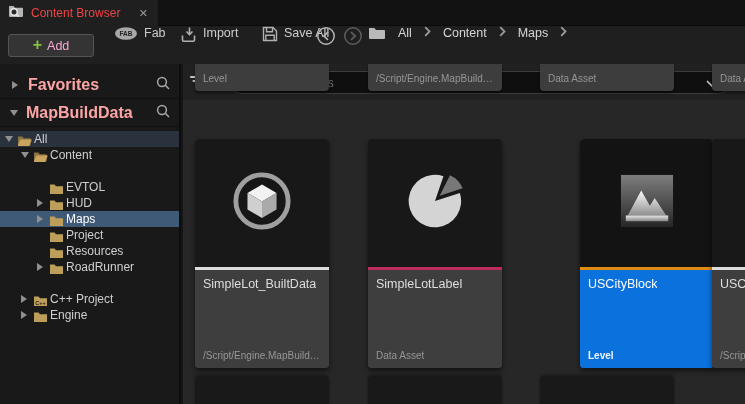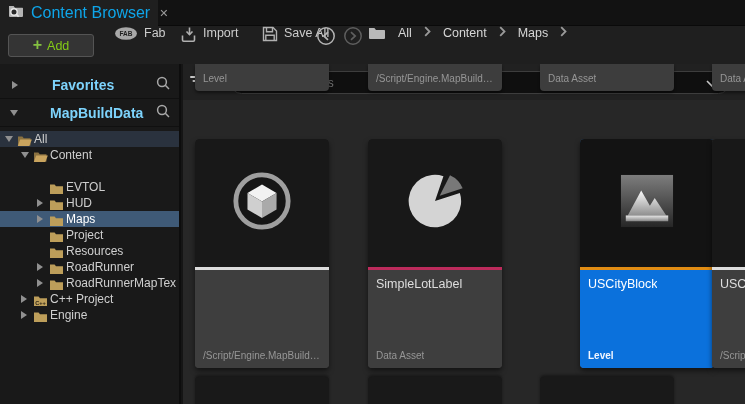--- a/index.html
+++ b/index.html
@@ -4,39 +4,39 @@
 <style>
   * { margin:0; padding:0; box-sizing:border-box; }
   html,body { width:745px; height:404px; overflow:hidden; background:#151515;
               font-family:"Liberation Sans", sans-serif; -webkit-font-smoothing:antialiased; }
   .app { position:relative; width:745px; height:404px; background:#151515; }
 
   
   .tabbar { position:absolute; left:0; top:0; width:745px; height:26px; background:#121212; border-bottom:1px solid #0a0a0a; }
   .tab { position:absolute; left:0; top:0; width:158px; height:26px; background:#1f1f1f;
          display:flex; align-items:center; gap:7px; padding:0 8px; }
-  .tab-title { font-size:16px; color:#0ea5e9; flex:1; white-space:nowrap; }
+  .tab-title { font-size:12px; color:#ef4444; flex:1; white-space:nowrap; }
   .tab-close { color:#9a9a9a; font-size:11px; cursor:pointer; padding:0 2px; }
 
   
   .toolbar { position:absolute; left:0; top:26px; width:745px; height:38px; background:#1f1f1f;
              display:flex; align-items:center; }
   .add-btn { position:absolute; left:8px; top:8px; width:86px; height:23px; background:#343434;
              border:1px solid #545454; border-radius:3px; display:flex; align-items:center; justify-content:center; gap:5px; }
   .add-plus { color:#84c141; font-size:16px; font-weight:700; line-height:1; margin-top:-2px; }
-  .add-label { color:#84cc16; font-size:12.5px; }
+  .add-label { color:#f9a8d4; font-size:12.5px; }
   .tool-item { display:flex; align-items:flex-start; gap:6px; position:absolute; top:0; height:38px; }
   .tool-label { color:#cdcdcd; font-size:12.5px; white-space:nowrap; }
   .crumb { color:#d6d6d6; font-size:12.5px; white-space:nowrap; }
   .chev-sep { display:flex; align-items:center; }
 
   
   .sidebar { position:absolute; left:0; top:64px; width:181px; height:340px; background:#191919; border-right:2px solid #0d0d0d; overflow:hidden; }
   .side-header { position:absolute; left:0; width:181px; height:27px; display:flex; align-items:center; border-bottom:1px solid #101010; }
-  .side-header .hlabel { font-size:14px; font-weight:700; color:#7dd3fc; flex:1; white-space:nowrap;margin-left:24px; }
+  .side-header .hlabel { font-size:16px; font-weight:700; color:#fca5a5; flex:1; white-space:nowrap; }
   .arr { width:0; height:0; display:inline-block; }
   .arr-r { border-left:6px solid #909090; border-top:4.5px solid transparent; border-bottom:4.5px solid transparent; }
   .arr-d { border-top:6px solid #909090; border-left:4.5px solid transparent; border-right:4.5px solid transparent; }
   .mag { margin-right:10px; }
   .trow { position:absolute; left:0; width:181px; height:16px; display:flex; align-items:center; white-space:nowrap; overflow:hidden; }
   .trow .tlabel { font-size:12px; color:#cfcfcf; margin-left:4px; }
   .trow.path { background:#2a323e; }
   .trow.sel { background:#3f5a77; }
   .trow.sel .tlabel { color:#ffffff; }
   .tr-arrow { position:absolute; }
@@ -259,29 +259,20 @@
     </div>
     <div class="trow" style="top:195px">
       <span class="arr arr-r tr-arrow" style="left:37px"></span>
       <span class="tr-fold" style="left:49px;top:2px">
         <svg width="15" height="12" viewBox="0 0 15 12">
             <path d="M1 1.5 h4.6 l1.4 1.8 H14 V11 H1 Z" fill="#bd9e5a"></path>
           </svg>
       </span>
       <span class="tlabel" style="margin-left:66px">RoadRunner</span>
     </div>
-    <div class="trow" style="top:211px">
-      <span class="arr arr-r tr-arrow" style="left:37px"></span>
-      <span class="tr-fold" style="left:49px;top:2px">
-        <svg width="15" height="12" viewBox="0 0 15 12">
-            <path d="M1 1.5 h4.6 l1.4 1.8 H14 V11 H1 Z" fill="#bd9e5a"></path>
-          </svg>
-      </span>
-      <span class="tlabel" style="margin-left:66px">RoadRunnerMapTex</span>
-    </div>
     <div class="trow" style="top:227px">
       <span class="arr arr-r tr-arrow" style="left:21px"></span>
       <span class="tr-fold" style="left:33px;top:2px">
         <svg width="15" height="12" viewBox="0 0 15 12">
             <path d="M1 1.5 h4.6 l1.4 1.8 H14 V11 H1 Z" fill="#bd9e5a"></path>
             <text x="7.5" y="9.6" text-anchor="middle" font-size="5.6" font-weight="bold" fill="#2c2416" font-family="Liberation Sans,sans-serif">C++</text>
           </svg>
       </span>
       <span class="tlabel" style="margin-left:50px">C++ Project</span>
     </div>
@@ -347,20 +338,21 @@
           <svg width="62" height="62" viewBox="0 0 64 64">
             <circle cx="32" cy="32" r="27" fill="#161616" stroke="#9f9f9f" stroke-width="5"></circle>
             <polygon points="32,15 47,23.7 32,32.4 17,23.7" fill="#f2f2f2"></polygon>
             <polygon points="17,23.7 32,32.4 32,49.5 17,40.8" fill="#cfcfcf"></polygon>
             <polygon points="47,23.7 32,32.4 32,49.5 47,40.8" fill="#aaaaaa"></polygon>
           </svg>
         </span>
       </div>
       <div class="accent" style="background: rgb(220, 220, 220);"></div>
       <div class="meta">
+        <div class="aname">SimpleLot_BuiltData</div>
         <div class="atype">/Script/Engine.MapBuildDataR...</div>
       </div>
     </div>
 
     <div class="tile" style="left:185px">
       <div class="thumb">
         <span>
           <svg width="60" height="60" viewBox="0 0 64 64">
             <path d="M32,32 L41,5.6 A28,28 0 1 0 58.5,23.4 Z" fill="#d4d4d4"></path>
             <path d="M37,26.5 L48,4.5 A26,26 0 0 1 61.5,18.5 Z" fill="#787878"></path>

